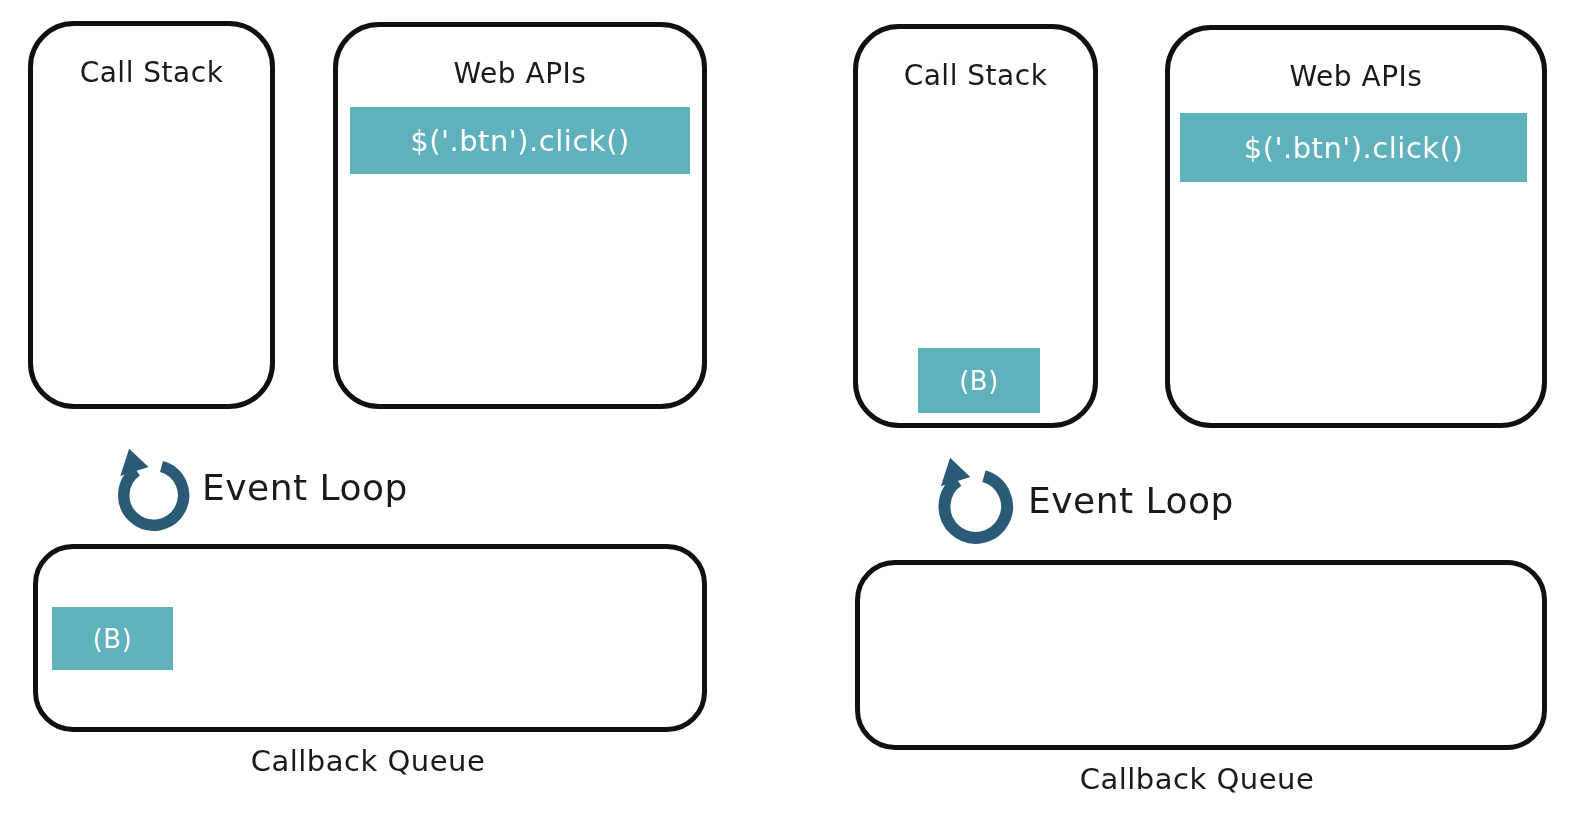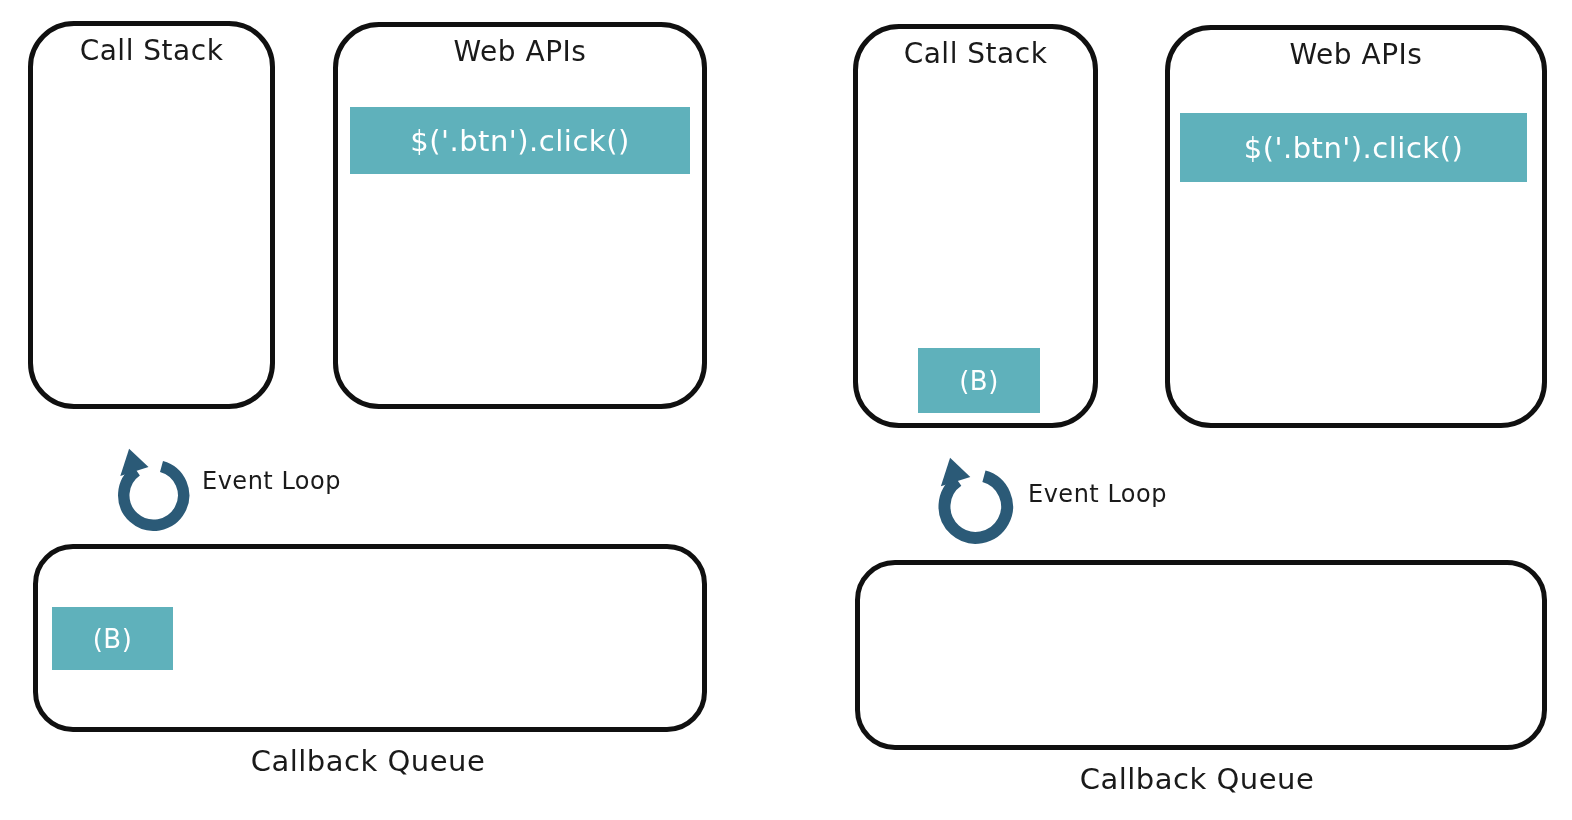--- a/index.html
+++ b/index.html
@@ -23,28 +23,28 @@
     border-radius:46px;
     background:#fff;
   }
   .box.queue{border-radius:40px;}
   .box-title{
     text-align:center;
     font-size:28px;
     letter-spacing:0.5px;
     color:var(--text,#1a1a1a);
   }
-  .cs-title{padding-top:8px;}
+  .cs-title{padding-top:30px;}
   .task{
     background:var(--task-fill,#5fb1bb);
     color:var(--task-text,#fff);
     display:flex;align-items:center;justify-content:center;
     font-size:29px;letter-spacing:0.5px;
   }
-  .el-label{font-size:24px;letter-spacing:0.5px;white-space:nowrap;}
+  .el-label{font-size:36px;letter-spacing:0.5px;white-space:nowrap;}
   .q-label{font-size:29px;letter-spacing:0.5px;text-align:center;width:280px;}
   svg.loop{display:block;width:100%;height:100%;}
   svg.loop .ring{fill:none;stroke:var(--event-loop-icon,#2b5a77);stroke-width:13;}
   svg.loop .head{fill:var(--event-loop-icon,#2b5a77);}
 </style>
 </head>
 <body>
 
 <div class="abs" style="left:0;top:0;width:786px;height:820px;">
 

